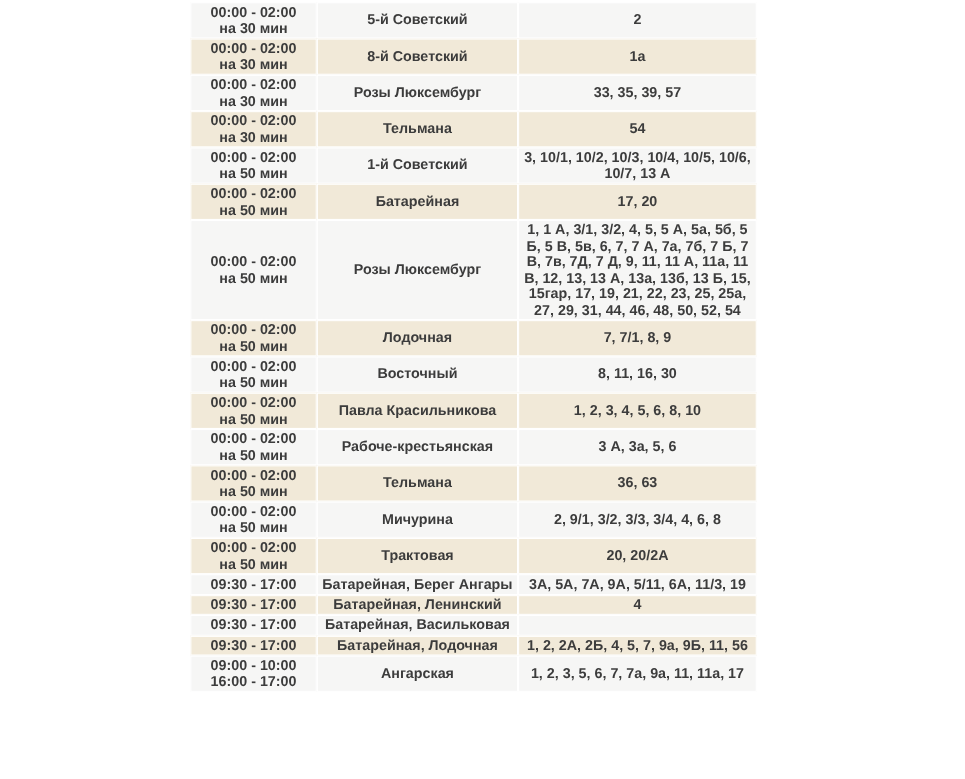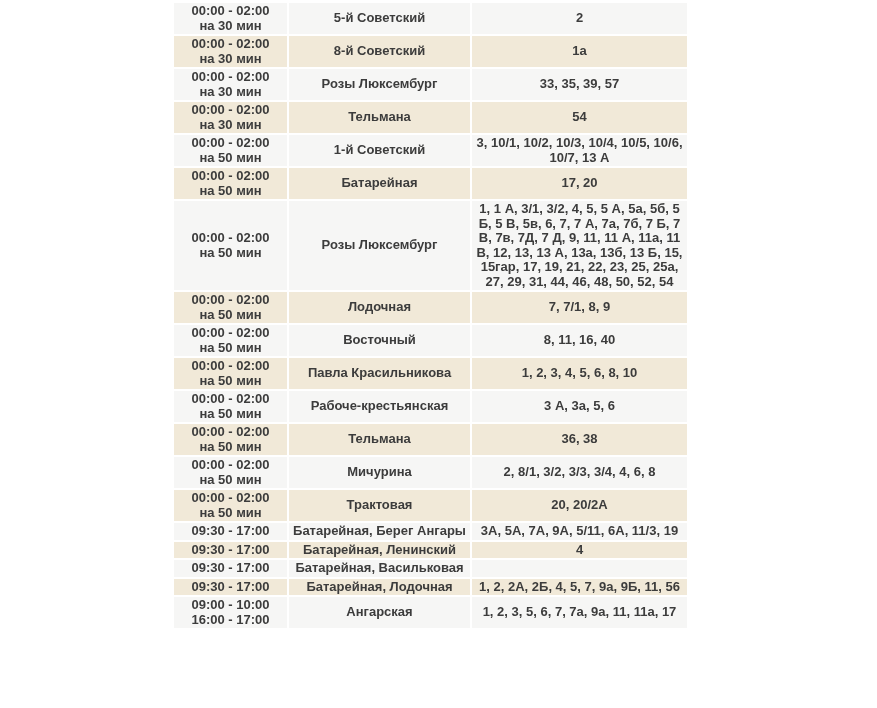--- a/index.html
+++ b/index.html
@@ -110,45 +110,45 @@
         <tr>
     <td class="c-time">00:00 - 02:00
 на 50 мин</td>
     <td class="c-street">Лодочная</td>
     <td class="c-house">7, 7/1, 8, 9</td>
   </tr>
         <tr>
     <td class="c-time">00:00 - 02:00
 на 50 мин</td>
     <td class="c-street">Восточный</td>
-    <td class="c-house">8, 11, 16, 40</td>
+    <td class="c-house">8, 11, 16, 30</td>
   </tr>
         <tr>
     <td class="c-time">00:00 - 02:00
 на 50 мин</td>
     <td class="c-street">Павла Красильникова</td>
     <td class="c-house">1, 2, 3, 4, 5, 6, 8, 10</td>
   </tr>
         <tr>
     <td class="c-time">00:00 - 02:00
 на 50 мин</td>
     <td class="c-street">Рабоче-крестьянская</td>
     <td class="c-house">3 А, 3а, 5, 6</td>
   </tr>
         <tr>
     <td class="c-time">00:00 - 02:00
 на 50 мин</td>
     <td class="c-street">Тельмана</td>
-    <td class="c-house">36, 38</td>
+    <td class="c-house">36, 63</td>
   </tr>
         <tr>
     <td class="c-time">00:00 - 02:00
 на 50 мин</td>
     <td class="c-street">Мичурина</td>
-    <td class="c-house">2, 8/1, 3/2, 3/3, 3/4, 4, 6, 8</td>
+    <td class="c-house">2, 9/1, 3/2, 3/3, 3/4, 4, 6, 8</td>
   </tr>
         <tr>
     <td class="c-time">00:00 - 02:00
 на 50 мин</td>
     <td class="c-street">Трактовая</td>
     <td class="c-house">20, 20/2А</td>
   </tr>
         <tr>
     <td class="c-time">09:30 - 17:00</td>
     <td class="c-street">Батарейная, Берег Ангары</td>

